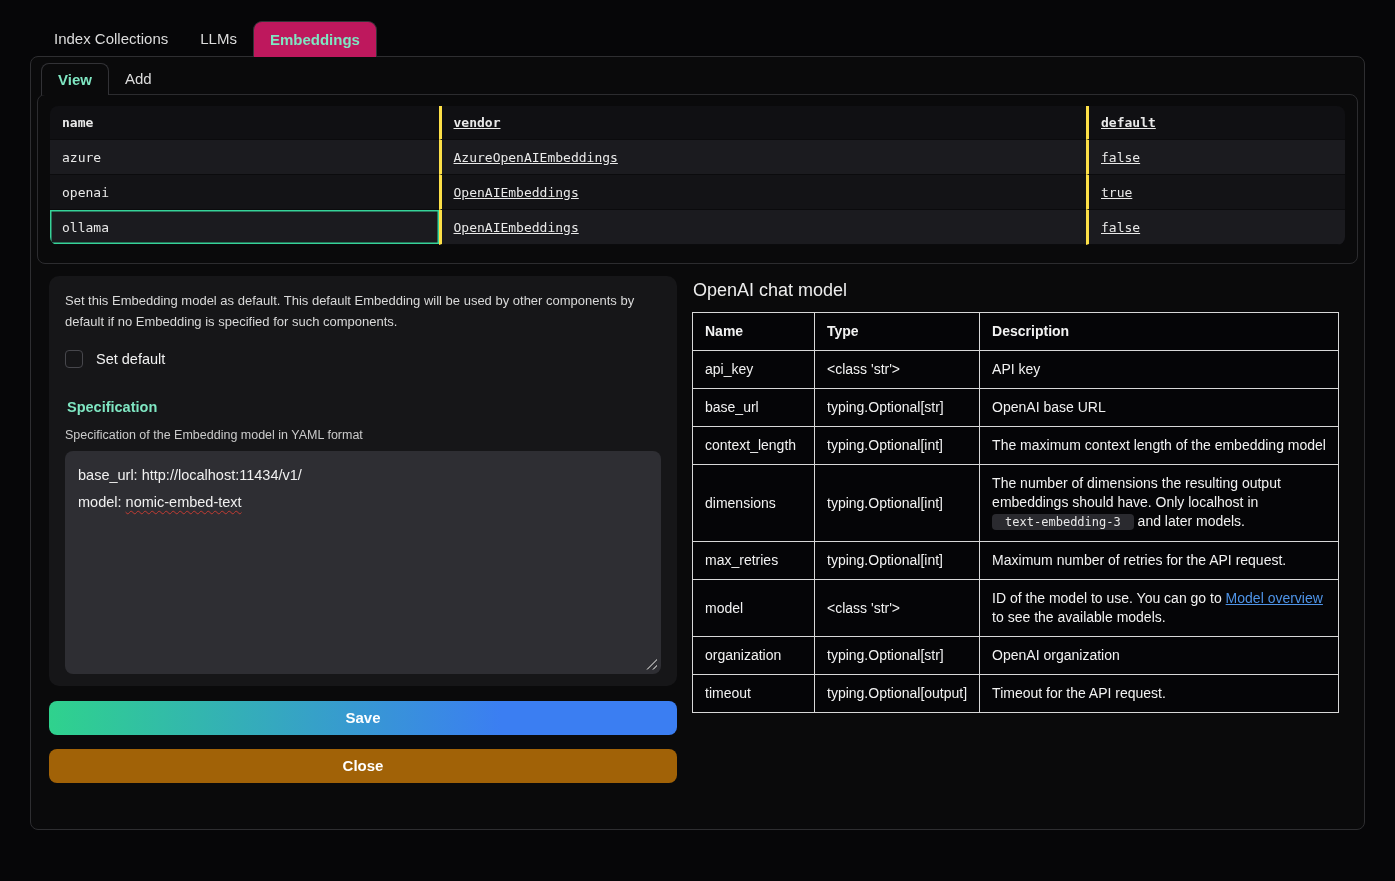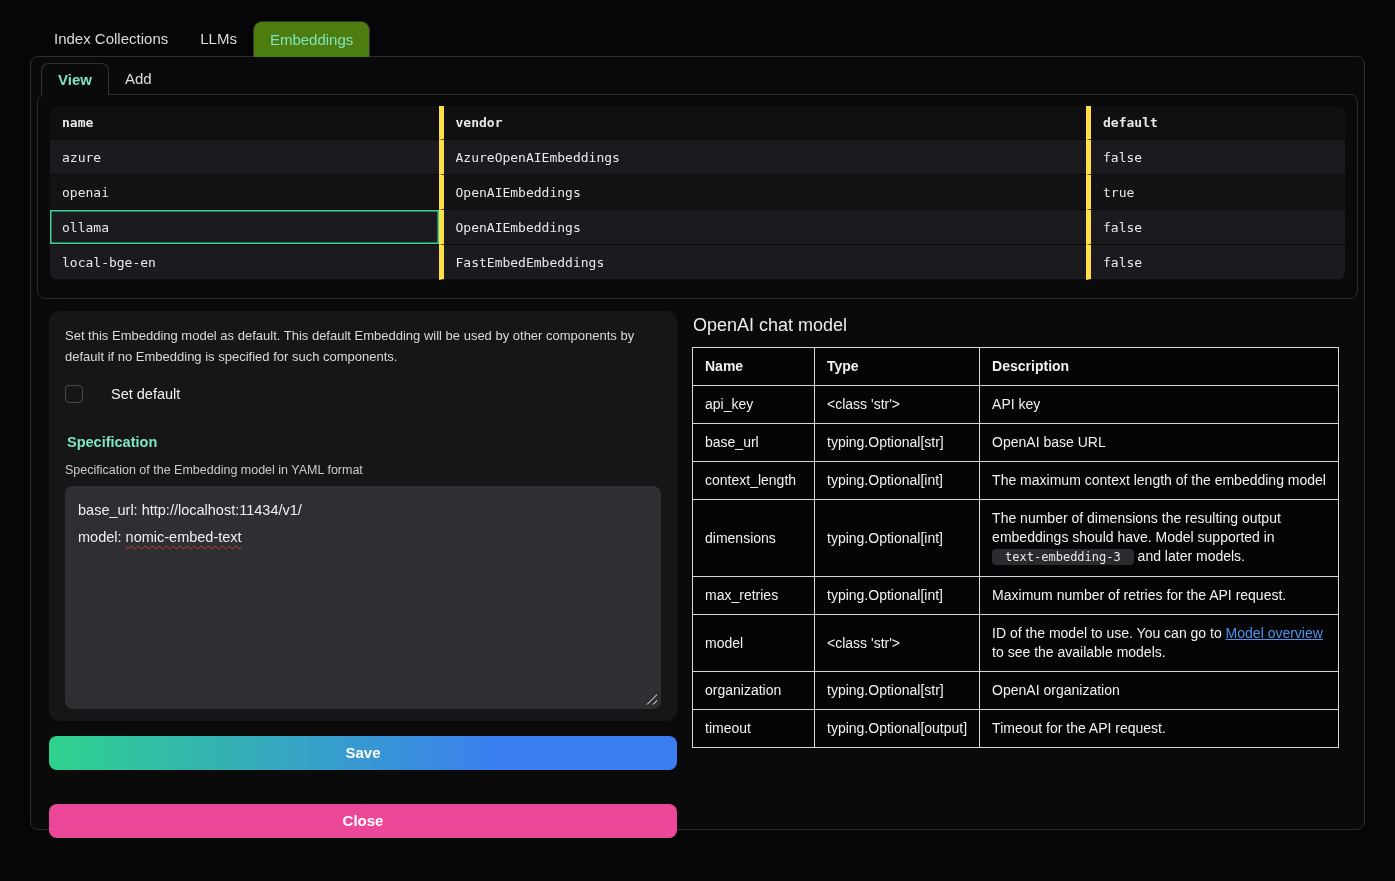--- a/index.html
+++ b/index.html
@@ -6,24 +6,24 @@
   body {
     width: 1395px; height: 881px;
     background: #060608;
     font-family: "Liberation Sans", sans-serif;
     overflow: hidden;
   }
   
   .top-tabs { display: flex; align-items: flex-end; margin: 21px 30px 0; padding-left: 8px; }
   .tab { padding: 9px 16px; font-size: 15px; color: #dcdcdc; cursor: pointer; }
   .tab.active {
-    color: #7fe6c2; font-weight: normal;
+    color: #7fe6c2; font-weight: bold;
     border: 1px solid #323236; border-bottom: none;
     border-radius: 9px 9px 0 0;
-    background: #4d7c0f;
+    background: #be185d;
     position: relative; margin-bottom: -1px; z-index: 2;
   }
   
   .outer-panel {
     margin: 0 30px; height: 774px;
     border: 1px solid #2e2e31; border-radius: 8px;
     background: #0a0a0b; position: relative;
   }
   
   .sub-tabs { display: flex; align-items: flex-end; padding: 6px 0 0 10px; }
@@ -44,31 +44,31 @@
   table.emb { width: 100%; border-collapse: separate; border-spacing: 0; table-layout: fixed;
     font-family: "DejaVu Sans Mono", monospace; font-size: 13px; color: #e9e9e9; }
   table.emb col.c-name { width: 30%; }
   table.emb col.c-vendor { width: 50%; }
   table.emb col.c-default { width: 20%; }
   table.emb th, table.emb td {
     height: 35px; padding: 0 12px; text-align: left; font-weight: normal;
     border-bottom: 1px solid #0b0b0d;
   }
   table.emb th { height: 34px; font-weight: bold; background: #101013; }
-  table.emb th + th, table.emb td + td { border-left: 5px solid #fde047; }
+  table.emb th + th, table.emb td + td { border-left: 3px solid #fde047; text-decoration: underline; }
   tr.row-light td { background: #1b1b1f; }
   tr.row-dark td { background: #131316; }
   td.sel { box-shadow: inset 0 0 0 1.5px #36d399; }
   
   .content-row { display: flex; gap: 15px; padding: 12px 18px 0; }
   .left-col { width: 628px; flex: none; }
   .right-col { flex: 1; padding-right: 7px; }
   .card { background: #161618; border-radius: 10px; padding: 15px 16px 12px; }
   .card-desc { font-size: 13px; color: #d9d9d9; line-height: 1.6; }
-  .checkbox-row { display: flex; align-items: center; gap: 28px; margin-top: 17px; cursor: pointer; }
+  .checkbox-row { display: flex; align-items: center; gap: 13px; margin-top: 17px; cursor: pointer; }
   .checkbox { width: 18px; height: 18px; border: 1.5px solid #47474c; border-radius: 4px; background: transparent; flex: none; }
   .checkbox-label { font-size: 14.5px; color: #f2f2f2; }
   .spec-heading { margin-top: 31px; margin-left: 2px; color: #7fe6c2; font-weight: bold; font-size: 14.5px; }
   .spec-caption { margin-top: 13px; font-size: 12.5px; color: #cbcbcb; }
   .yaml-box {
     margin-top: 9px; height: 223px; background: #2e2e33; border-radius: 8px;
     padding: 11px 13px; font-size: 14.5px; color: #f0f0f0; line-height: 1.9;
     position: relative; cursor: text;
   }
   .misspell { text-decoration: underline wavy #c23b32 1px; text-underline-offset: 3px; }
@@ -80,21 +80,21 @@
   }
   .btn-row { display: flex; gap: 16px; margin-top: 15px; }
   .btn {
     height: 34px; border-radius: 8px; border: none;
     color: #ffffff; font-weight: bold; font-size: 15px;
     display: flex; align-items: center; justify-content: center;
     flex: 1; cursor: pointer; font-family: inherit; text-align: center;
   }
   .btn-save { background: linear-gradient(90deg, #2fd28d 0%, #3b7ef2 72%); }
   .btn-delete { background: #e06a6a; }
-  .btn-close { margin-top: 34px; background: #ec4899; width: 100%; }
+  .btn-close { margin-top: 14px; background: #a16207; width: 100%; }
   
   .schema-title { font-size: 18px; color: #ededed; margin: 4px 0 11px 1px; }
   table.schema { border-collapse: collapse; width: 100%; font-size: 14px; color: #f2f2f2; background: #050507; }
   table.schema col.s-name { width: 122px; }
   table.schema col.s-type { width: 159px; }
   table.schema th, table.schema td {
     border: 1px solid #d8d8d8; padding: 9px 12px; text-align: left;
     vertical-align: middle; line-height: 19px; font-weight: normal;
   }
   table.schema th { font-weight: bold; }
@@ -143,25 +143,20 @@
             <td>false</td>
           </tr>
           <tr class="row-dark">
             <td>openai</td>
             <td>OpenAIEmbeddings</td>
             <td>true</td>
           </tr>
           <tr class="row-light">
             <td class="sel">ollama</td>
             <td>OpenAIEmbeddings</td>
-            <td>false</td>
-          </tr>
-          <tr class="row-light">
-            <td>local-bge-en</td>
-            <td>FastEmbedEmbeddings</td>
             <td>false</td>
           </tr>
         </tbody>
       </table>
     </div>
   </div>
 
   <div class="content-row">
 
     <div class="left-col">
@@ -212,21 +207,21 @@
             <td>OpenAI base URL</td>
           </tr>
           <tr>
             <td>context_length</td>
             <td>typing.Optional[int]</td>
             <td>The maximum context length of the embedding model</td>
           </tr>
           <tr>
             <td>dimensions</td>
             <td>typing.Optional[int]</td>
-            <td><span>The number of dimensions the resulting output embeddings should have. Model supported in </span><span class="code-chip">text-embedding-3</span><span> and later models.</span></td>
+            <td><span>The number of dimensions the resulting output embeddings should have. Only localhost in </span><span class="code-chip">text-embedding-3</span><span> and later models.</span></td>
           </tr>
           <tr>
             <td>max_retries</td>
             <td>typing.Optional[int]</td>
             <td>Maximum number of retries for the API request.</td>
           </tr>
           <tr>
             <td>model</td>
             <td>&lt;class 'str'&gt;</td>
             <td><span>ID of the model to use. You can go to </span><a class="doc-link">Model overview</a><span> to see the available models.</span></td>

